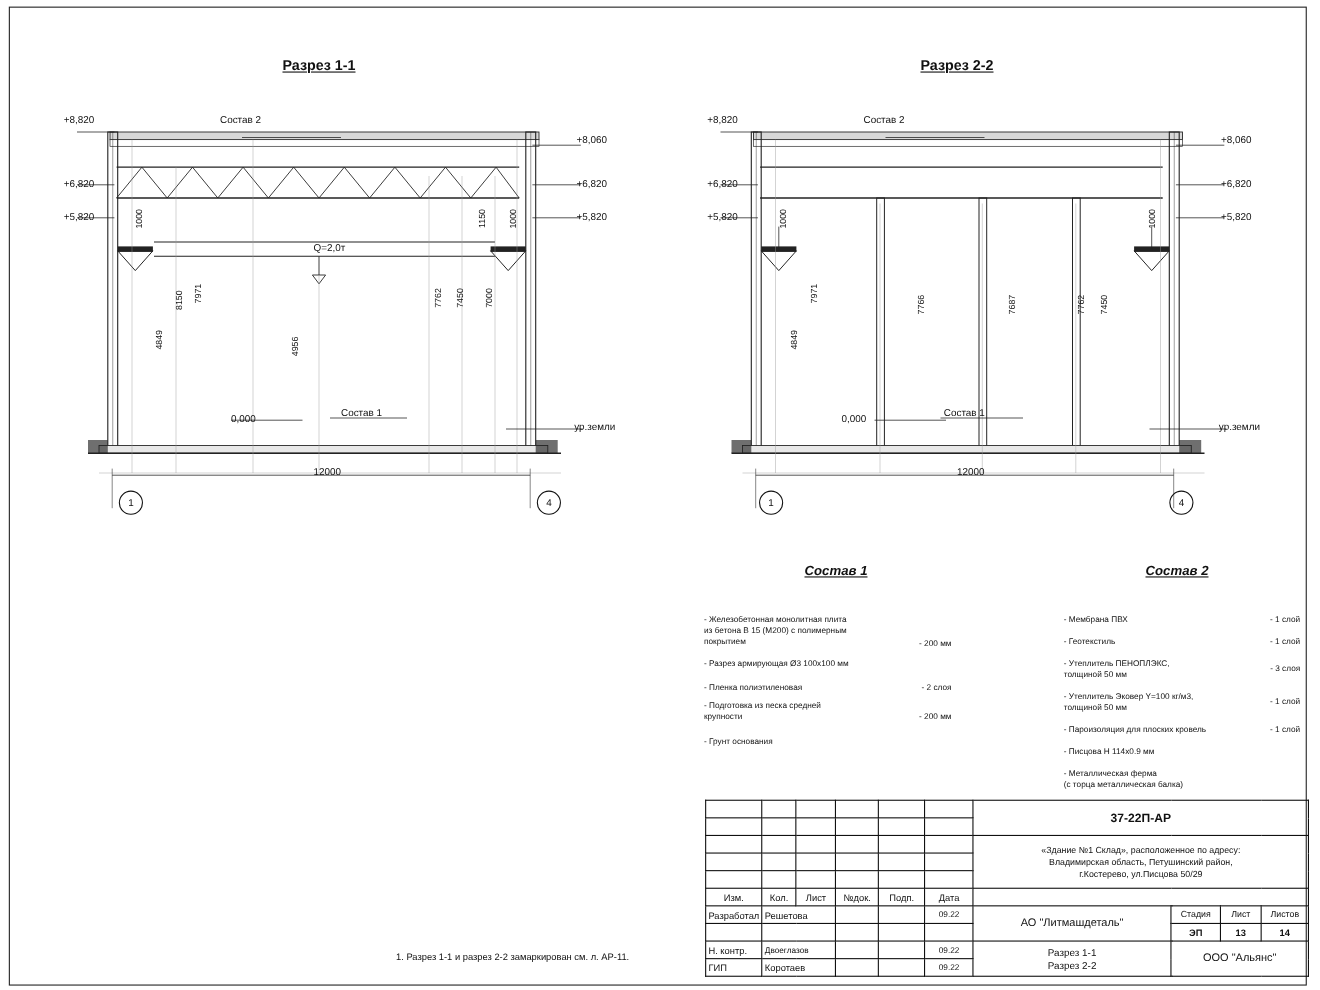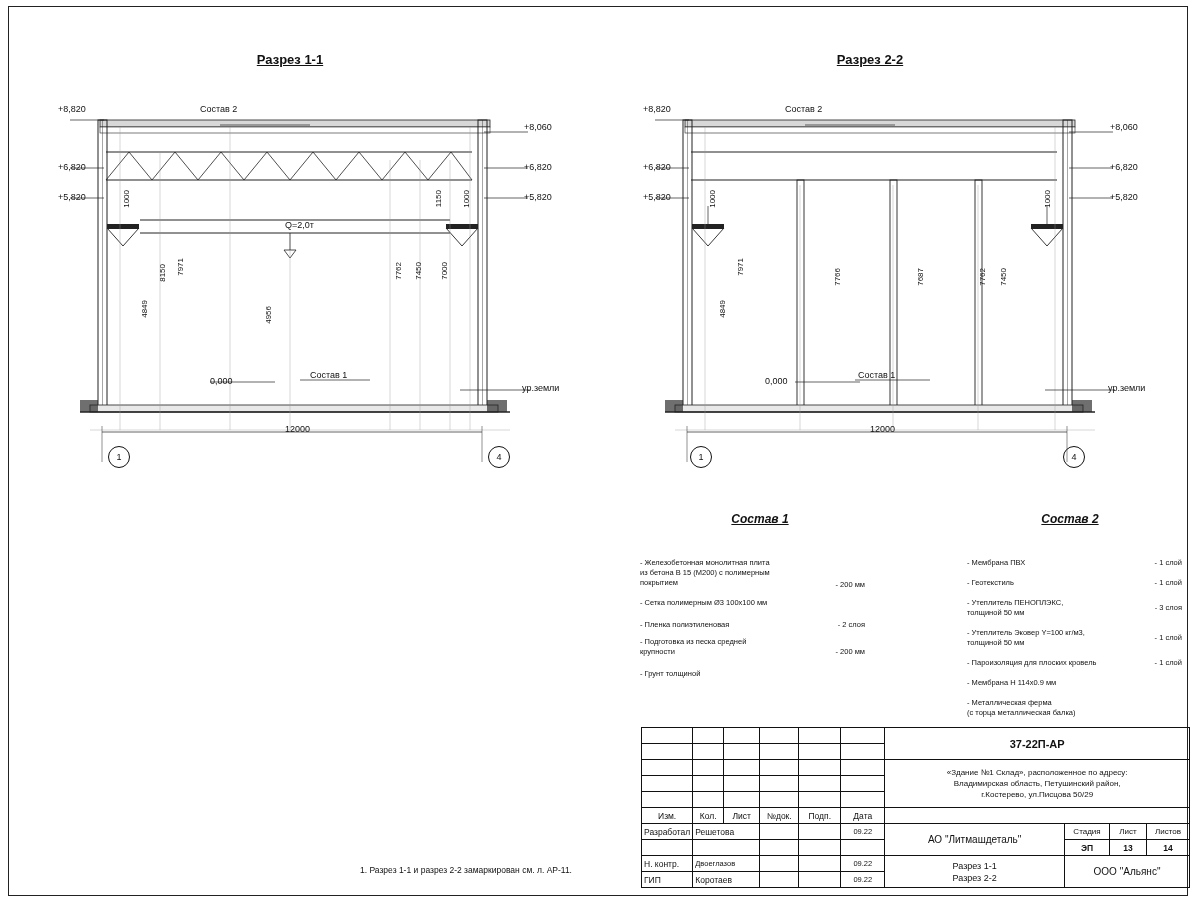--- a/index.html
+++ b/index.html
@@ -193,37 +193,37 @@
   <div class="abs vert" style="left:833px;top:268px;">7766</div>
   <div class="abs vert" style="left:916px;top:268px;">7687</div>
   <div class="abs vert" style="left:978px;top:268px;">7762</div>
   <div class="abs vert" style="left:999px;top:268px;">7450</div>
 
   <div class="abs sostav-h" style="left:700px;top:512px;width:120px;text-align:center;">Состав 1</div>
   <div class="abs spec" style="left:640px;top:558px;width:225px;">
     <div class="row"><span style="white-space:pre-line">- Железобетонная  монолитная плита
   из бетона В 15 (М200) с полимерным
   покрытием</span><span class="val" style="top:22px">- 200 мм</span></div>
-    <div class="row" style="margin-top:10px"><span>- Сетка полимерным Ø3 100х100 мм</span><span class="val"></span></div>
+    <div class="row" style="margin-top:10px"><span>- Разрез армирующая Ø3 100х100 мм</span><span class="val"></span></div>
     <div class="row" style="margin-top:12px"><span>- Пленка полиэтиленовая</span><span class="val">- 2 слоя</span></div>
     <div class="row" style=""><span style="white-space:pre-line">- Подготовка из песка средней
   крупности</span><span class="val" style="top:10px">- 200 мм</span></div>
-    <div class="row" style="margin-top:12px"><span>- Грунт толщиной</span><span class="val"></span></div>
+    <div class="row" style="margin-top:12px"><span>- Грунт основания</span><span class="val"></span></div>
   </div>
 
   <div class="abs sostav-h" style="left:1010px;top:512px;width:120px;text-align:center;">Состав 2</div>
   <div class="abs spec" style="left:955px;top:558px;width:215px;margin-left:12px;">
     <div class="row"><span>- Мембрана ПВХ</span><span class="val">- 1 слой</span></div>
     <div class="row" style="margin-top:10px"><span>- Геотекстиль</span><span class="val">- 1 слой</span></div>
     <div class="row" style="margin-top:10px"><span style="white-space:pre-line">- Утеплитель ПЕНОПЛЭКС,
   толщиной 50 мм</span><span class="val" style="top:5px">- 3 слоя</span></div>
     <div class="row" style="margin-top:10px"><span style="white-space:pre-line">- Утеплитель Эковер Y=100 кг/м3,
   толщиной 50 мм</span><span class="val" style="top:5px">- 1 слой</span></div>
     <div class="row" style="margin-top:10px"><span>- Пароизоляция для плоских кровель</span><span class="val">- 1 слой</span></div>
-    <div class="row" style="margin-top:10px"><span>- Мембрана Н 114х0.9 мм</span><span class="val"></span></div>
+    <div class="row" style="margin-top:10px"><span>- Писцова Н 114х0.9 мм</span><span class="val"></span></div>
     <div class="row" style="margin-top:10px"><span style="white-space:pre-line">- Металлическая ферма
   (с торца металлическая балка)</span><span class="val"></span></div>
   </div>
 
   <div class="abs note" style="left:360px;top:865px;">1. Разрез 1-1 и разрез 2-2 замаркирован см. л. АР-11.</div>
 
   <table class="stamp" style="left:641px;top:727px;width:549px;">
     <tbody>
         <tr>
       <td style="width:33px"></td>

